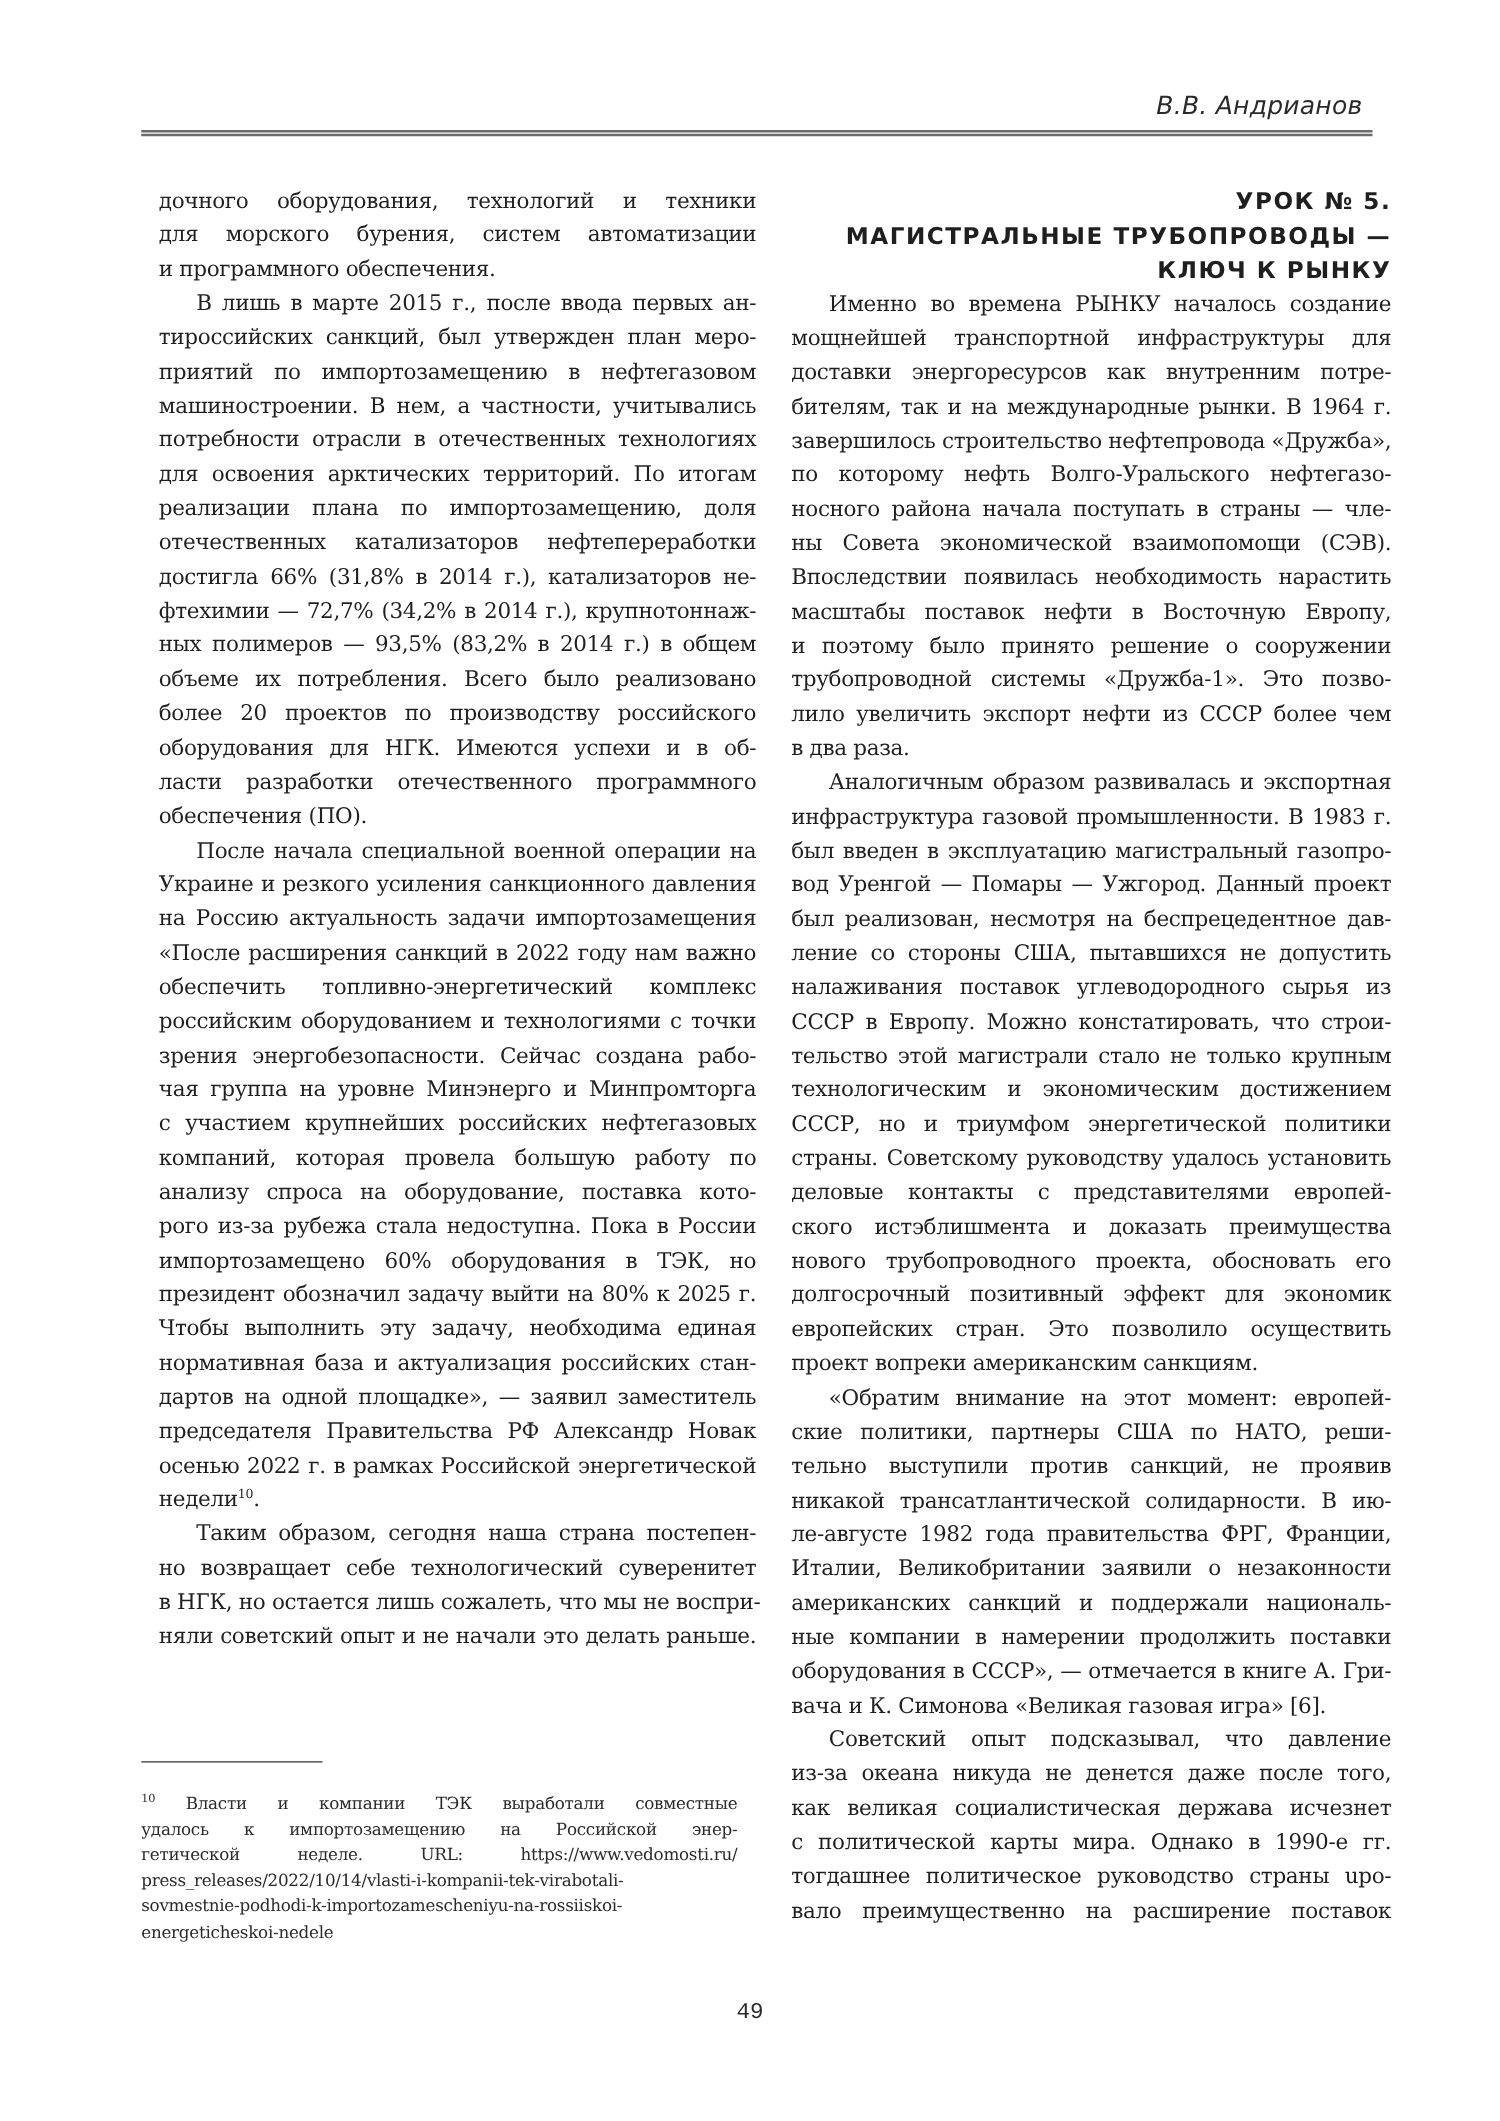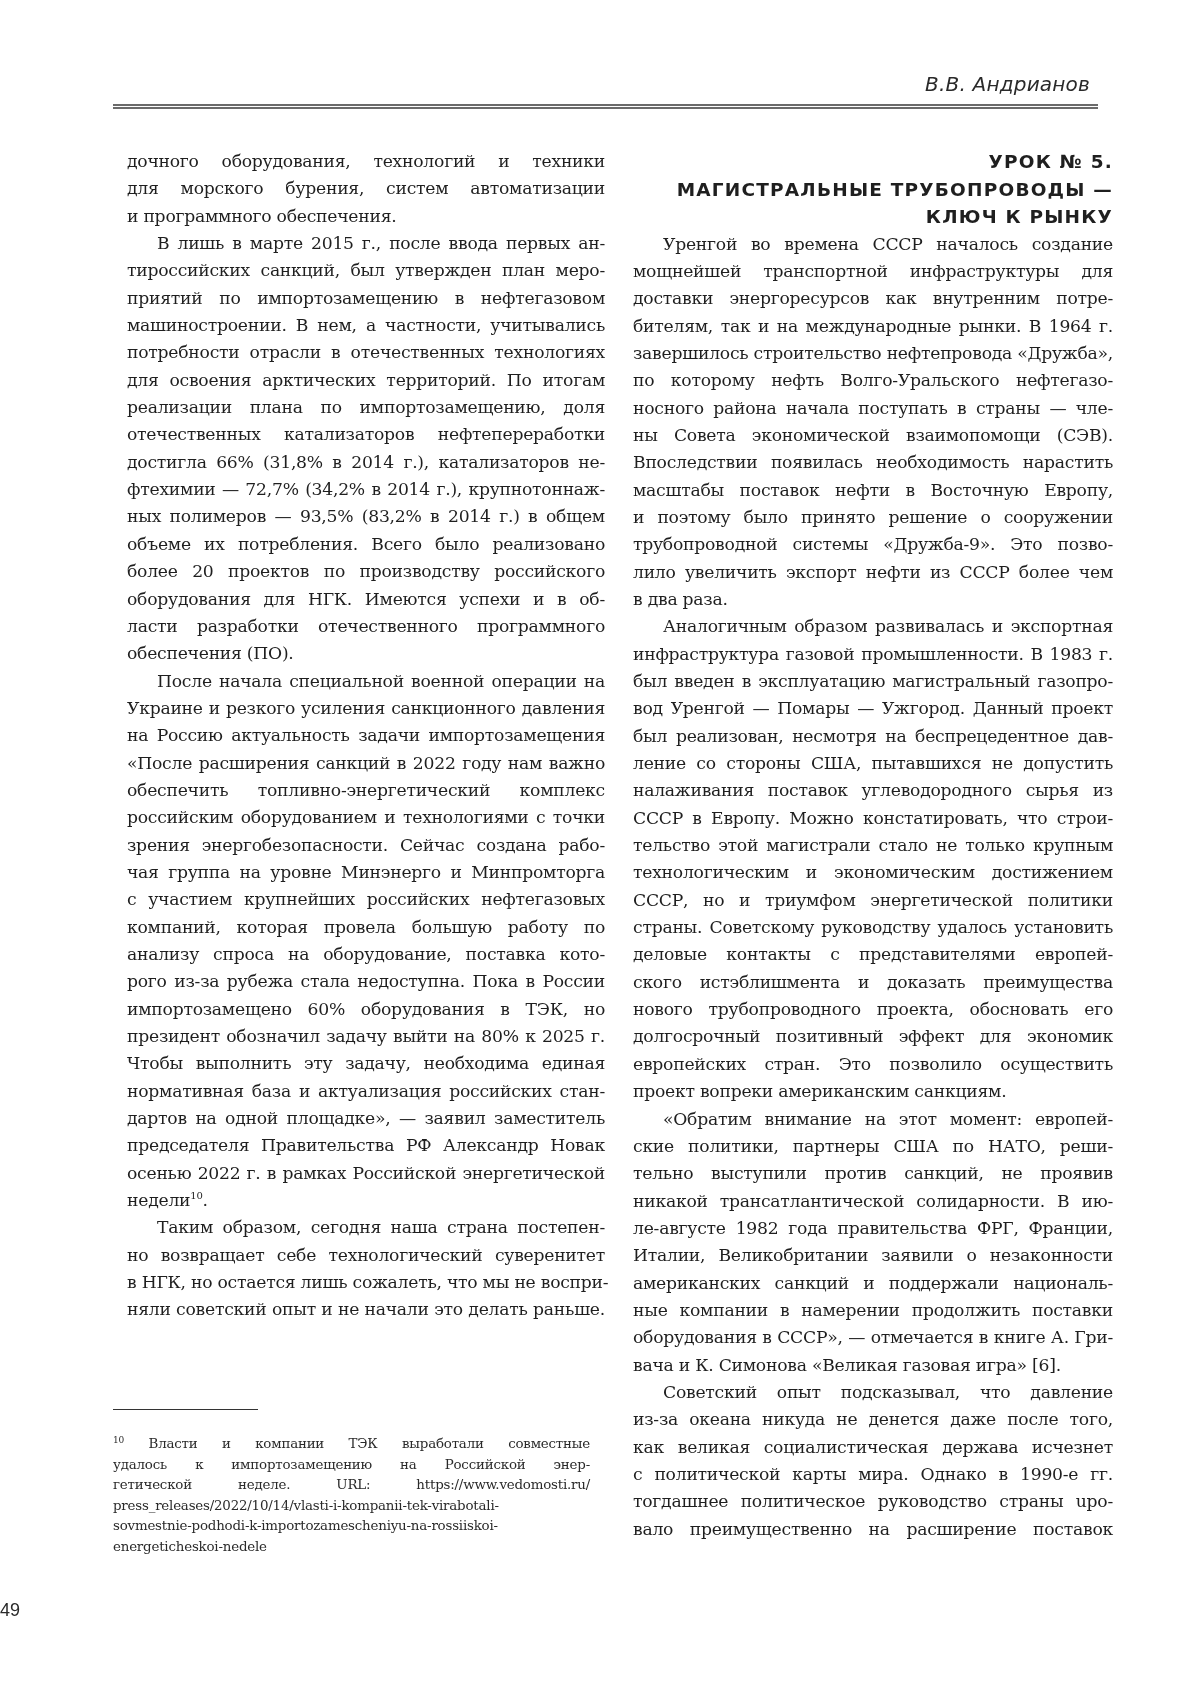--- a/index.html
+++ b/index.html
@@ -11,21 +11,21 @@
   .col.right { left:619px; width:480px; }
   .line { display:block; white-space:nowrap; text-align:justify; text-align-last:justify; height:27.35px; overflow:visible; letter-spacing:-0.25px; }
   .line.last { text-align-last:left; }
   .line.indent { padding-left:30px; }
   .heading { font-family:"DejaVu Sans", sans-serif; font-weight:bold; font-size:18.5px; text-align:right; letter-spacing:1.2px; line-height:27.5px; display:block; white-space:nowrap; }
   sup.fnref { font-size:10px; vertical-align:super; line-height:0; }
   .fn-rule { position:absolute; left:113px; top:1409px; width:145px; border-top:1px solid #333; }
   .footnote { position:absolute; left:113px; top:1420px; width:477px; font-family:"DejaVu Serif", serif; font-size:13.4px; line-height:20.5px; color:#2a2a2a;margin-top:14px; }
   .footnote .line { height:20.5px; letter-spacing:-0.2px; }
   .footnote sup { font-size:9px; vertical-align:super; line-height:0; }
-  .page-number { position:absolute; top:1600px; left:0; width:1200px; font-family:Liberation Sans, sans-serif; font-size:18px; color:#2a2a2a; }
+  .page-number { position:absolute; top:1600px; left:0; width:1200px; text-align:center; font-family:Liberation Mono, monospace; font-size:18px; color:#2a2a2a; }
 </style>
 </head>
 <body>
 
 <div class="running-head">В.В. Андрианов</div>
 <div class="head-rule"></div>
 
 <div class="col left">
   <span class="line">дочного оборудования, технологий и техники</span>
   <span class="line">для морского бурения, систем автоматизации</span>
@@ -71,32 +71,32 @@
   <span class="line">в НГК, но остается лишь сожалеть, что мы не воспри-</span>
   <span class="line">няли советский опыт и не начали это делать раньше.</span>
 </div>
 
 <div class="col right">
   <div>
     <span class="heading">УРОК № 5.</span>
     <span class="heading">МАГИСТРАЛЬНЫЕ ТРУБОПРОВОДЫ —</span>
     <span class="heading">КЛЮЧ К РЫНКУ</span>
   </div>
-  <span class="line indent">Уренгой во времена СССР началось создание</span>
+  <span class="line indent">Именно во времена РЫНКУ началось создание</span>
   <span class="line">мощнейшей транспортной инфраструктуры для</span>
   <span class="line">доставки энергоресурсов как внутренним потре-</span>
   <span class="line">бителям, так и на международные рынки. В 1964 г.</span>
   <span class="line">завершилось строительство нефтепровода «Дружба»,</span>
   <span class="line">по которому нефть Волго-Уральского нефтегазо-</span>
   <span class="line">носного района начала поступать в страны — чле-</span>
   <span class="line">ны Совета экономической взаимопомощи (СЭВ).</span>
   <span class="line">Впоследствии появилась необходимость нарастить</span>
   <span class="line">масштабы поставок нефти в Восточную Европу,</span>
   <span class="line">и поэтому было принято решение о сооружении</span>
-  <span class="line">трубопроводной системы «Дружба-9». Это позво-</span>
+  <span class="line">трубопроводной системы «Дружба-1». Это позво-</span>
   <span class="line">лило увеличить экспорт нефти из СССР более чем</span>
   <span class="line last">в два раза.</span>
   <span class="line indent">Аналогичным образом развивалась и экспортная</span>
   <span class="line">инфраструктура газовой промышленности. В 1983 г.</span>
   <span class="line">был введен в эксплуатацию магистральный газопро-</span>
   <span class="line">вод Уренгой — Помары — Ужгород. Данный проект</span>
   <span class="line">был реализован, несмотря на беспрецедентное дав-</span>
   <span class="line">ление со стороны США, пытавшихся не допустить</span>
   <span class="line">налаживания поставок углеводородного сырья из</span>
   <span class="line">СССР в Европу. Можно констатировать, что строи-</span>

